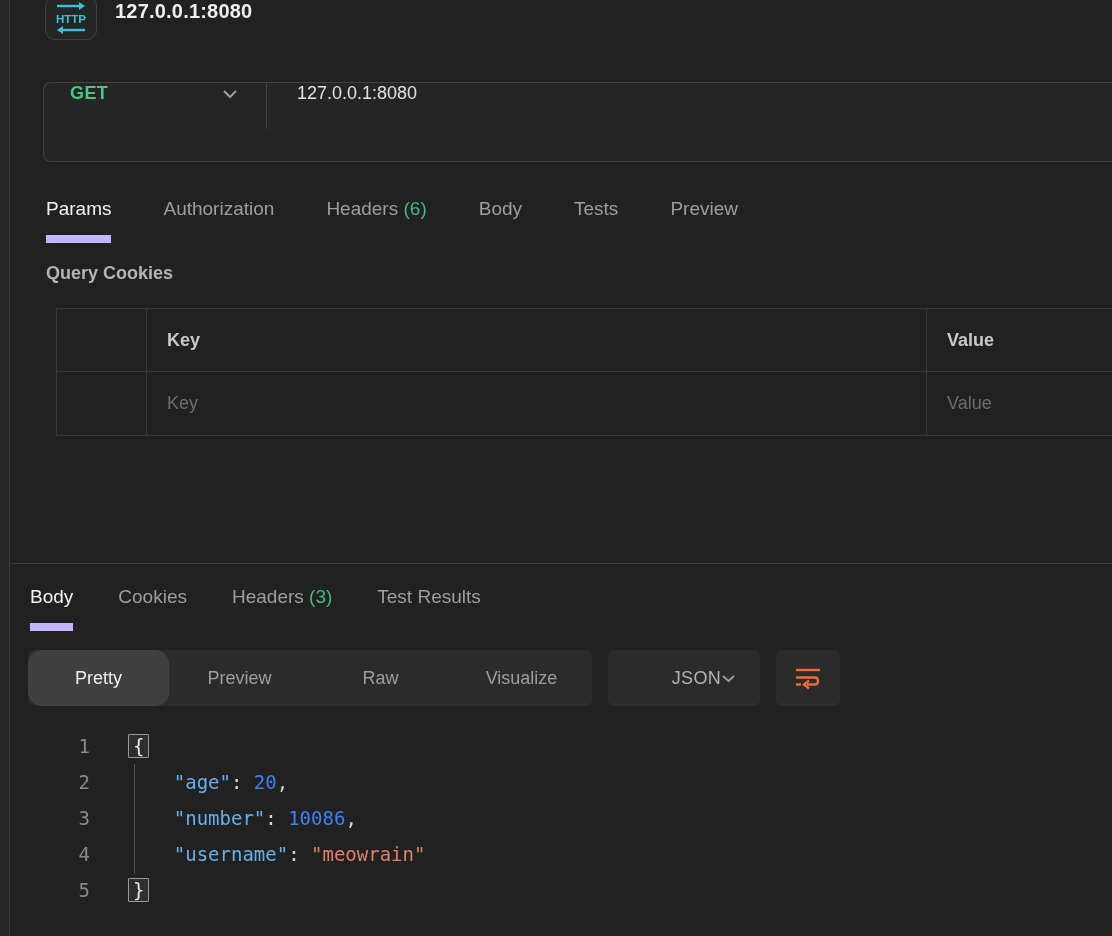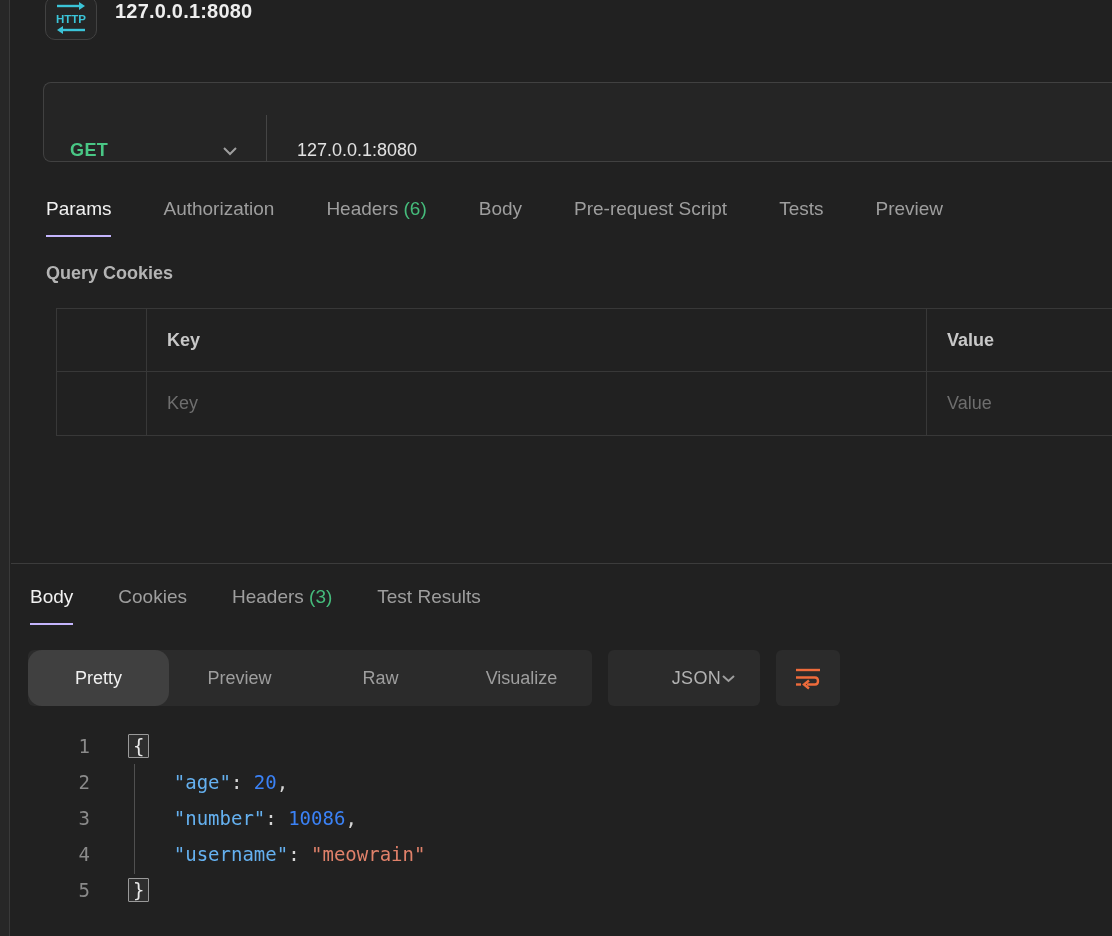--- a/index.html
+++ b/index.html
@@ -19,33 +19,33 @@
   .http-badge {
     width:52px; height:44px; border:1px solid #424242; border-radius:10px;
     background:#252525; display:flex; align-items:center; justify-content:center;
     margin-top:-4px;
   }
   .req-title { margin-left:18px; font-size:20px; font-weight:bold; color:#eeeeee; letter-spacing:.2px; }
   
   .url-bar {
     position:absolute; left:43px; top:82px; width:1069px; height:80px;
     background:#252525; border:1px solid #414141; border-right:none;
-    border-radius:8px 0 0 8px; display:flex; align-items:flex-end;
+    border-radius:8px 0 0 8px; display:flex; align-items:flex-start;
   }
   .method-wrap { width:222px; display:flex; align-items:center; justify-content:space-between;
     padding:0 28px 0 26px; }
   .method { color:#49c785; font-weight:bold; font-size:18px; letter-spacing:.4px; }
   .vdivider { width:1px; height:46px; background:#454545; }
   .url-text { margin-left:30px; font-size:18px; color:#e2e2e2; }
   
   .tabs { display:flex; font-size:19px; color:#9e9e9e; white-space:nowrap; }
   .req-tabs { position:absolute; left:46px; top:198px; gap:52px; }
   .resp-tabs { position:absolute; left:30px; top:586px; gap:45px; }
   .tab { padding-bottom:15px; cursor:default; }
-  .tab.active { color:#f2f2f2; border-bottom:2px solid #c4b5fd; }
+  .tab.active { color:#f2f2f2; border-bottom:8px solid #c4b5fd; }
   .tab .count { color:#45bb7b; }
   
   .query-title { position:absolute; left:46px; top:263px; font-size:18px; font-weight:bold; color:#b4b4b4; }
   .params-table { position:absolute; left:56px; top:308px; width:1067px; border:1px solid #383838; border-right:none; }
   .trow { display:grid; grid-template-columns:90px 780px 1fr; height:63px; }
   .trow.head { border-bottom:1px solid #383838; }
   .tcell { display:flex; align-items:center; padding-left:20px; border-right:1px solid #383838; font-size:18px; }
   .tcell:last-child { border-right:none; }
   .trow.head .tcell { font-weight:bold; color:#c8c8c8; }
   .trow.body .tcell { color:#6e6e6e; }
@@ -104,21 +104,20 @@
   </div>
   <div class="vdivider"></div>
   <div class="url-text">127.0.0.1:8080</div>
 </div>
 
 <nav class="tabs req-tabs" id="req-tabs">
     <div class="tab active"><span>Params</span></div>
     <div class="tab"><span>Authorization</span></div>
     <div class="tab"><span>Headers</span><span class="count"> (6)</span></div>
     <div class="tab"><span>Body</span></div>
-    <div class="tab"><span>Pre-request Script</span></div>
     <div class="tab"><span>Tests</span></div>
     <div class="tab"><span>Preview</span></div>
   </nav>
 
 <div class="query-title">Query Cookies</div>
 <div class="params-table">
   <div class="trow head">
     <div class="tcell sel"></div>
     <div class="tcell">Key</div>
     <div class="tcell">Value</div>

